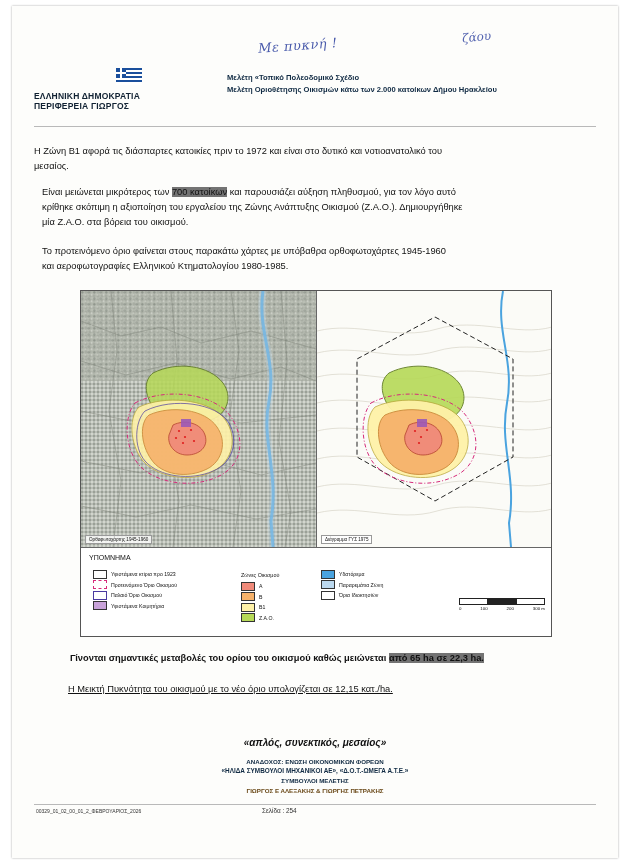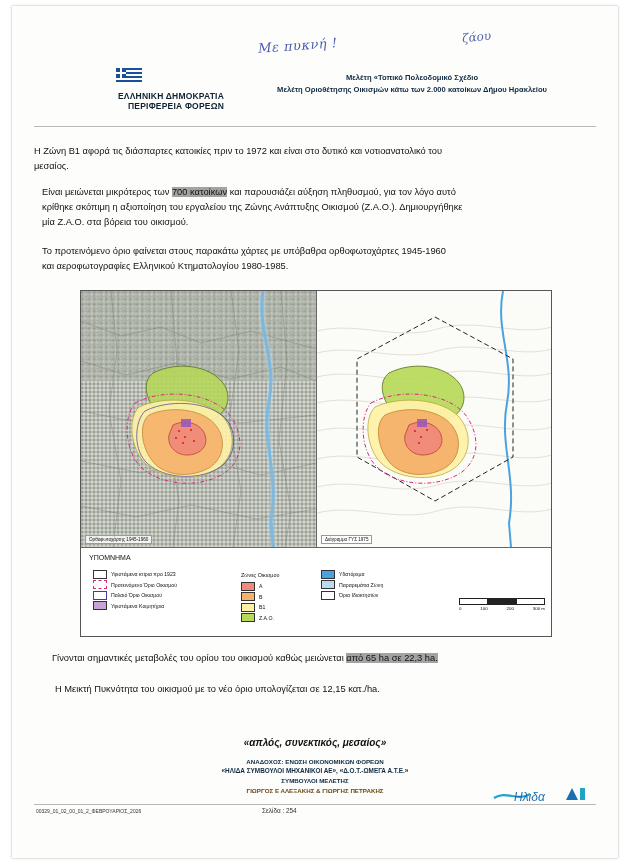--- a/index.html
+++ b/index.html
@@ -17,36 +17,36 @@
   .hand{
     position:absolute;color:#2b3f9e;font-family:"DejaVu Serif", serif;
     font-style:italic;font-size:13px;letter-spacing:.5px;
     transform:rotate(-4deg);white-space:nowrap;opacity:.85;
   }
   .hand2{
     position:absolute;color:#2b3f9e;font-family:"DejaVu Serif", serif;
     font-style:italic;font-size:12px;transform:rotate(-6deg);white-space:nowrap;opacity:.8;
   }
   
-  .hdr-left{position:absolute;left:22px;top:62px;width:190px;text-align:right;}
+  .hdr-left{position:absolute;left:22px;top:62px;width:190px;text-align:left;}
   .flag{
     width:26px;height:17px;margin:0 auto 6px auto;position:relative;
   }
   .flag svg{display:block;}
   .hdr-left .l1{font-size:8.5px;font-weight:bold;color:#123;letter-spacing:.2px;}
   .hdr-left .l2{font-size:8.5px;font-weight:bold;color:#123;letter-spacing:.2px;}
-  .hdr-right{position:absolute;left:215px;top:66px;width:370px;text-align:center;}
+  .hdr-right{position:absolute;left:215px;top:66px;width:370px;}
   .hdr-right div{font-size:7.6px;font-weight:bold;color:#102a43;line-height:12px;}
   .rule{position:absolute;left:22px;top:120px;width:562px;height:1px;background:#b9b9b9;}
   
   .ptext{
     position:absolute;font-size:9.3px;color:#111;line-height:15px;
     font-family:"Liberation Sans", sans-serif;
   }
-  .hl{background:#a3a3a3;}
+  .hl{background:#737373;}
   
   .figure{
     position:absolute;left:68px;top:284px;width:470px;height:345px;
     border:1px solid #555;background:#e8e8e8;overflow:hidden;
   }
   .mapbox{position:absolute;top:0;width:235px;height:256px;overflow:hidden;background:#cfd3cf;}
   .mapL{left:0;}
   .mapR{left:235px;border-left:1px solid #666;}
   .maplabel{
     position:absolute;bottom:3px;left:4px;font-size:4.6px;background:#ffffffcc;
@@ -99,21 +99,21 @@
           <rect x="0" y="0" width="26" height="2" fill="#1a4f9c"></rect>
           <rect x="0" y="4" width="26" height="2" fill="#1a4f9c"></rect>
           <rect x="0" y="8" width="26" height="2" fill="#1a4f9c"></rect>
           <rect x="0" y="12" width="26" height="2" fill="#1a4f9c"></rect>
           <rect x="0" y="0" width="10" height="10" fill="#1a4f9c"></rect>
           <rect x="4" y="0" width="2" height="10" fill="#ffffff"></rect>
           <rect x="0" y="4" width="10" height="2" fill="#ffffff"></rect>
         </svg>
       </div>
       <div class="l1">ΕΛΛΗΝΙΚΗ ΔΗΜΟΚΡΑΤΙΑ</div>
-      <div class="l2">ΠΕΡΙΦΕΡΕΙΑ ΦΟΡΕΩΝ</div>
+      <div class="l2">ΠΕΡΙΦΕΡΕΙΑ ΓΙΩΡΓΟΣ</div>
     </div>
 
     <div class="hdr-right">
       <div>Μελέτη «Τοπικό Πολεοδομικό Σχέδιο</div>
       <div>Μελέτη Οριοθέτησης Οικισμών κάτω των 2.000 κατοίκων Δήμου Ηρακλείου</div>
     </div>
     <div class="rule"></div>
 
     <div class="ptext" style="left:22px;top:138px;width:560px;">
       <span>Η Ζώνη Β1 αφορά τις διάσπαρτες κατοικίες πριν το 1972 και είναι στο δυτικό και νοτιοανατολικό του </span><br>
@@ -287,42 +287,34 @@
           <div class="sb-num">
             <span>0</span>
             <span>100</span>
             <span>200</span>
             <span>300 m</span>
           </div>
         </div>
       </div>
     </div>
 
-    <div class="ptext" style="left:40px;top:645px;width:520px;">
+    <div class="ptext" style="left:58px;top:645px;width:520px;font-weight:bold;">
       <span>Γίνονται σημαντικές μεταβολές του ορίου του οικισμού καθώς μειώνεται </span><span class="hl">από 65 ha σε 22,3 ha.</span>
     </div>
 
-    <div class="ptext" style="left:43px;top:676px;width:520px;">
+    <div class="ptext" style="left:56px;top:676px;width:520px;text-decoration:underline;">
       <span>Η Μεικτή Πυκνότητα του οικισμού με το νέο όριο υπολογίζεται σε 12,15 κατ./ha.</span>
     </div>
 
 
     <div class="italic-center" style="top:731px;">«απλός, συνεκτικός, μεσαίος»</div>
 
     <div class="f-center foot1">ΑΝΑΔΟΧΟΣ: ΕΝΩΣΗ ΟΙΚΟΝΟΜΙΚΩΝ ΦΟΡΕΩΝ</div>
     <div class="f-center foot2">«ΗΛΙΔΑ ΣΥΜΒΟΥΛΟΙ ΜΗΧΑΝΙΚΟΙ ΑΕ», «Δ.Ο.Τ.-ΩΜΕΓΑ Α.Τ.Ε.»</div>
     <div class="f-center foot3">ΣΥΜΒΟΥΛΟΙ ΜΕΛΕΤΗΣ</div>
     <div class="f-center foot4">ΓΙΩΡΓΟΣ Ε ΑΛΕΞΑΚΗΣ &amp; ΓΙΩΡΓΗΣ ΠΕΤΡΑΚΗΣ</div>
 
-    <div class="logo">
-      <svg width="96" height="22" viewBox="0 0 96 22">
-        <path d="M2 14 C14 6 26 18 38 10" stroke="#1fa3c8" stroke-width="2.2" fill="none"></path>
-        <text x="22" y="17" font-family="Liberation Sans, sans-serif" font-size="12" font-style="italic" fill="#1b6fb0">Ηλιδα</text>
-        <polygon points="74,16 80,4 86,16" fill="#1b6fb0"></polygon>
-        <rect x="88" y="4" width="5" height="12" fill="#1fa3c8"></rect>
-      </svg>
-    </div>
 
     <div class="footrule"></div>
     <div class="fcode">00329_01_02_00_01_2_ΦΕΒΡΟΥΑΡΙΟΣ_2026</div>
     <div class="fpage">Σελίδα : 254</div>
   </div>
 </div>
 
 </body></html>

